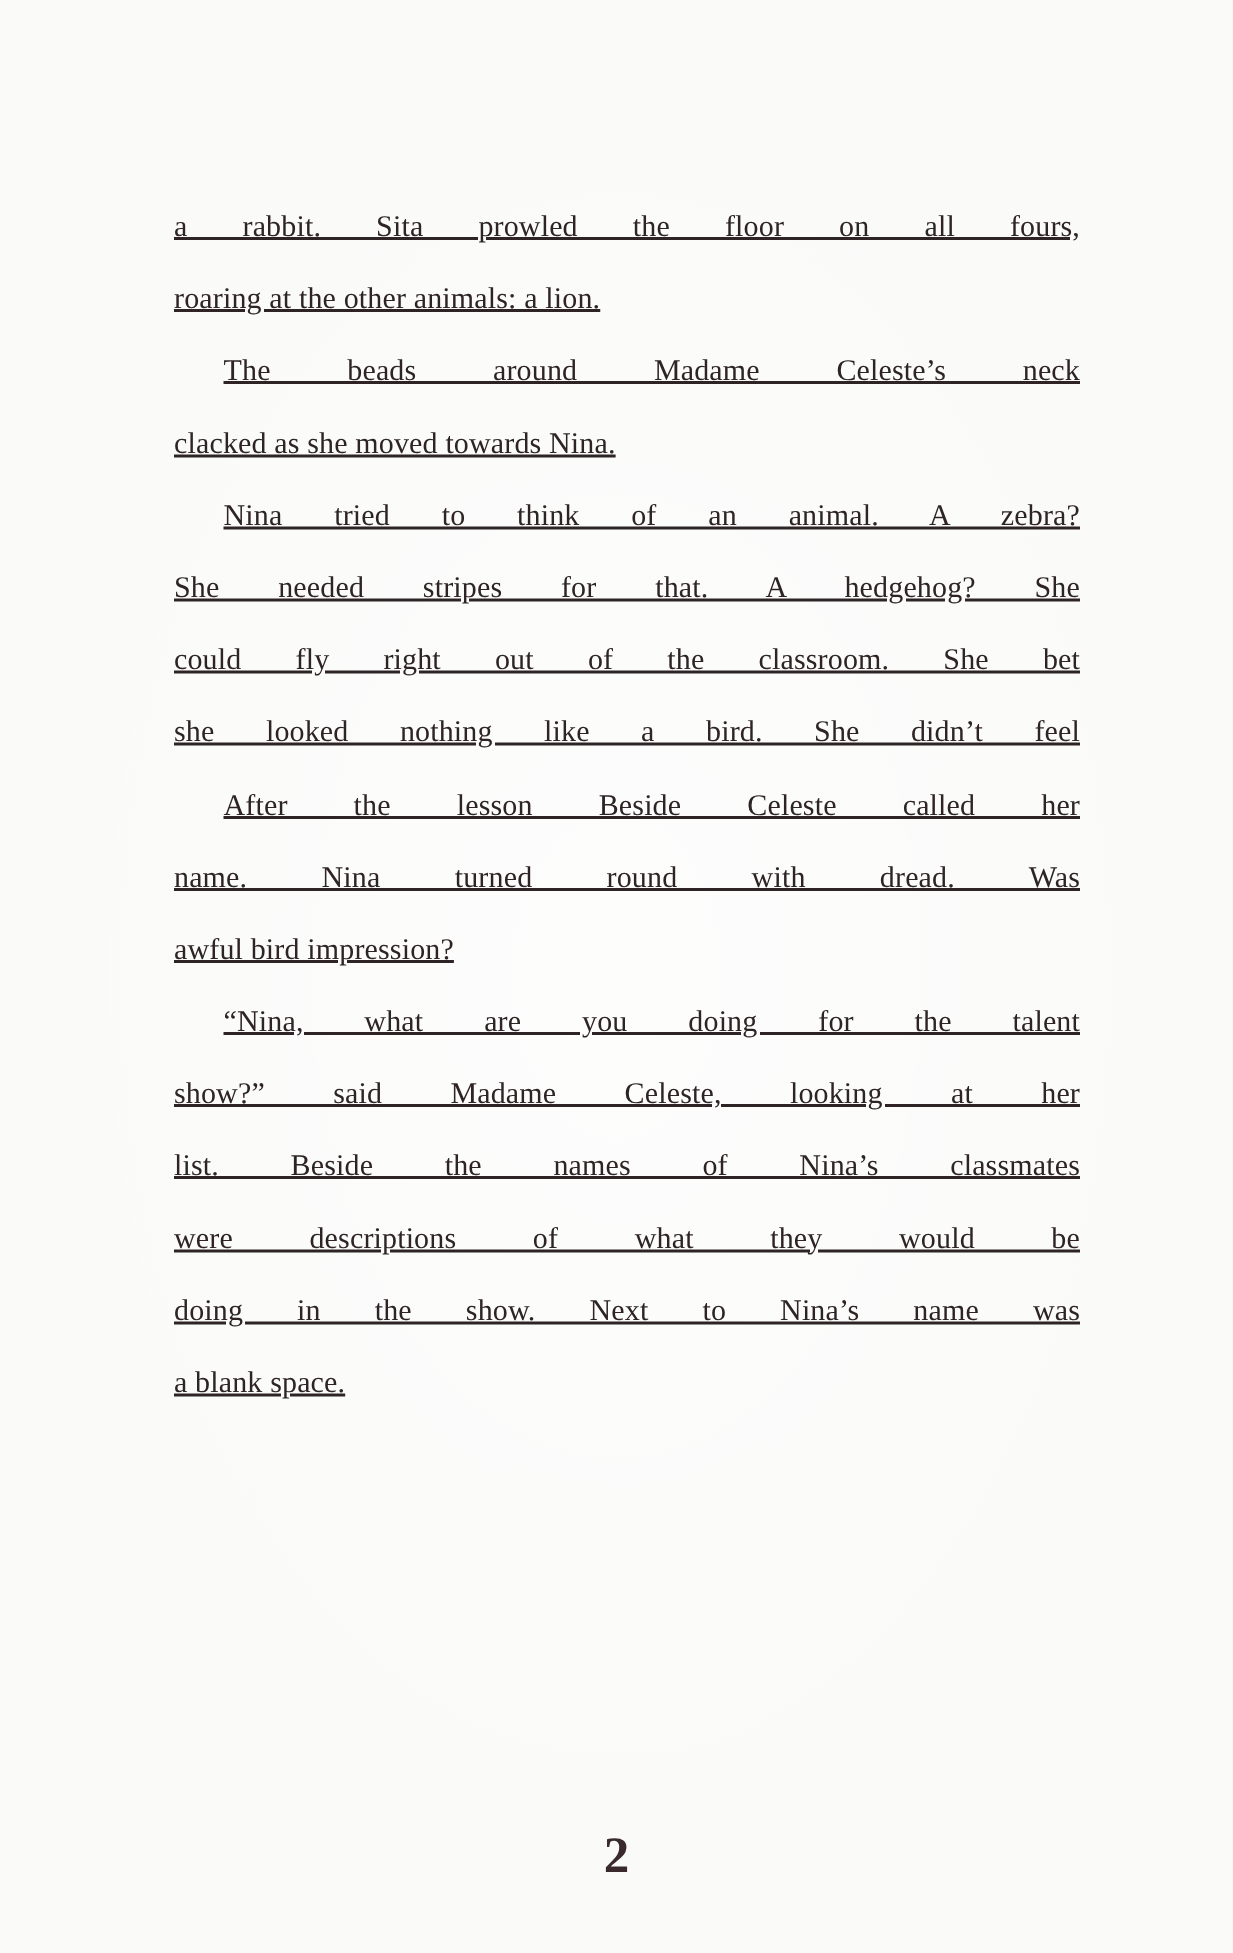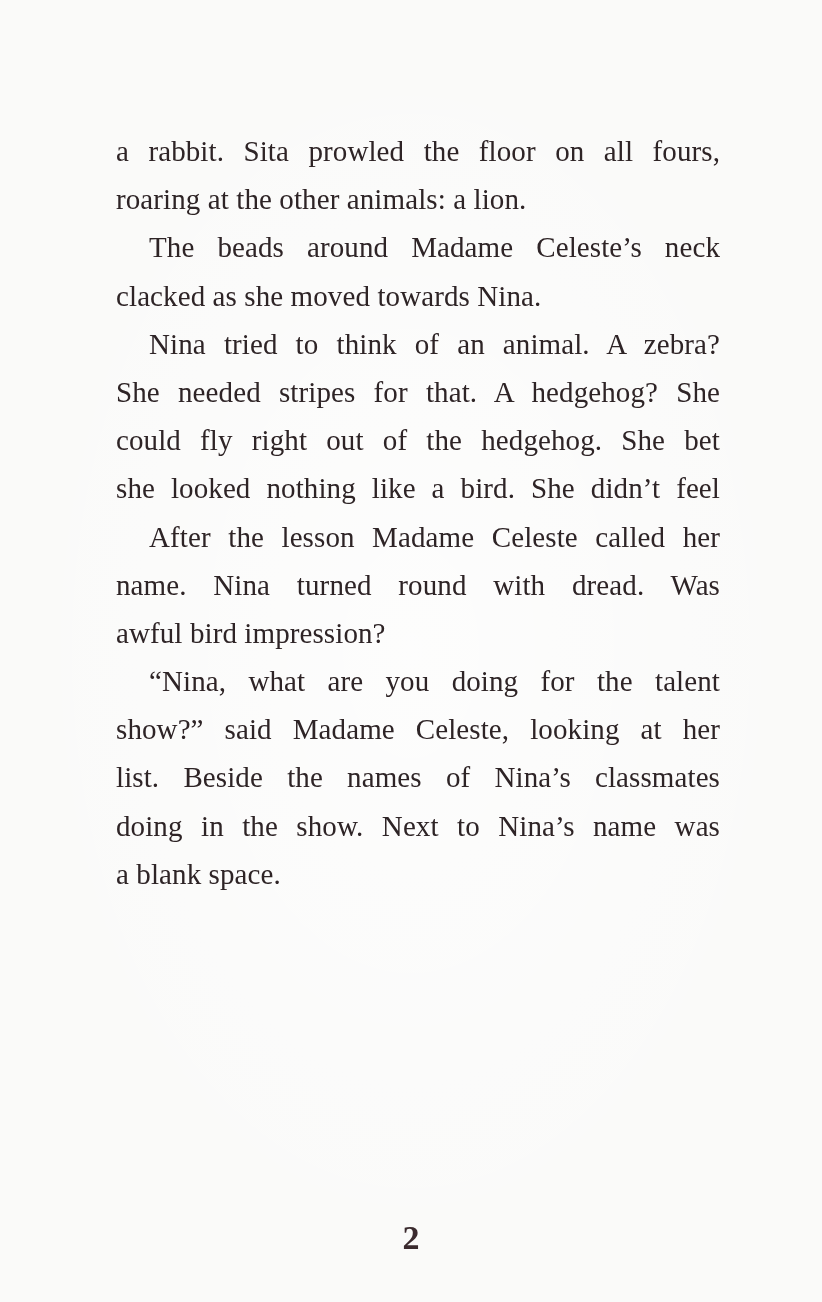--- a/index.html
+++ b/index.html
@@ -28,25 +28,26 @@
     .text-block {
       position: absolute;
       left: 116px;
       top: 127px;
       width: 604px;
     }
     .line {
       display: block;
       height: 48.2px;
       line-height: 48.2px;
-      font-size: 29px;
+      font-size: 20px;
       white-space: nowrap;
       text-align: justify;
       text-align-last: justify;
       letter-spacing: 0.1px;
+      text-decoration: underline;
     }
     .line.indent {
       padding-left: 33px;
     }
     .line.last {
       text-align-last: left;
     }
     .page-number {
       position: absolute;
       left: 0;
@@ -71,34 +72,35 @@
     </div>
 
     <div>
       <span class="line indent">The beads around Madame Celeste’s neck</span>
       <span class="line last">clacked as she moved towards Nina.</span>
     </div>
 
     <div>
       <span class="line indent">Nina tried to think of an animal. A zebra?</span>
       <span class="line">She needed stripes for that. A hedgehog? She</span>
-      <span class="line">could fly right out of the hedgehog. She bet</span>
+      <span class="line">could fly right out of the classroom. She bet</span>
       <span class="line">she looked nothing like a bird. She didn’t feel</span>
     </div>
 
     <div>
-      <span class="line indent">After the lesson Madame Celeste called her</span>
+      <span class="line indent">After the lesson Beside Celeste called her</span>
       <span class="line">name. Nina turned round with dread. Was</span>
       <span class="line last">awful bird impression?</span>
     </div>
 
     <div>
       <span class="line indent">“Nina, what are you doing for the talent</span>
       <span class="line">show?” said Madame Celeste, looking at her</span>
       <span class="line">list. Beside the names of Nina’s classmates</span>
+      <span class="line">were descriptions of what they would be</span>
       <span class="line">doing in the show. Next to Nina’s name was</span>
       <span class="line last">a blank space.</span>
     </div>
 
   </div>
 
   <div class="page-number">2</div>
 </div>
 
 </body></html>

